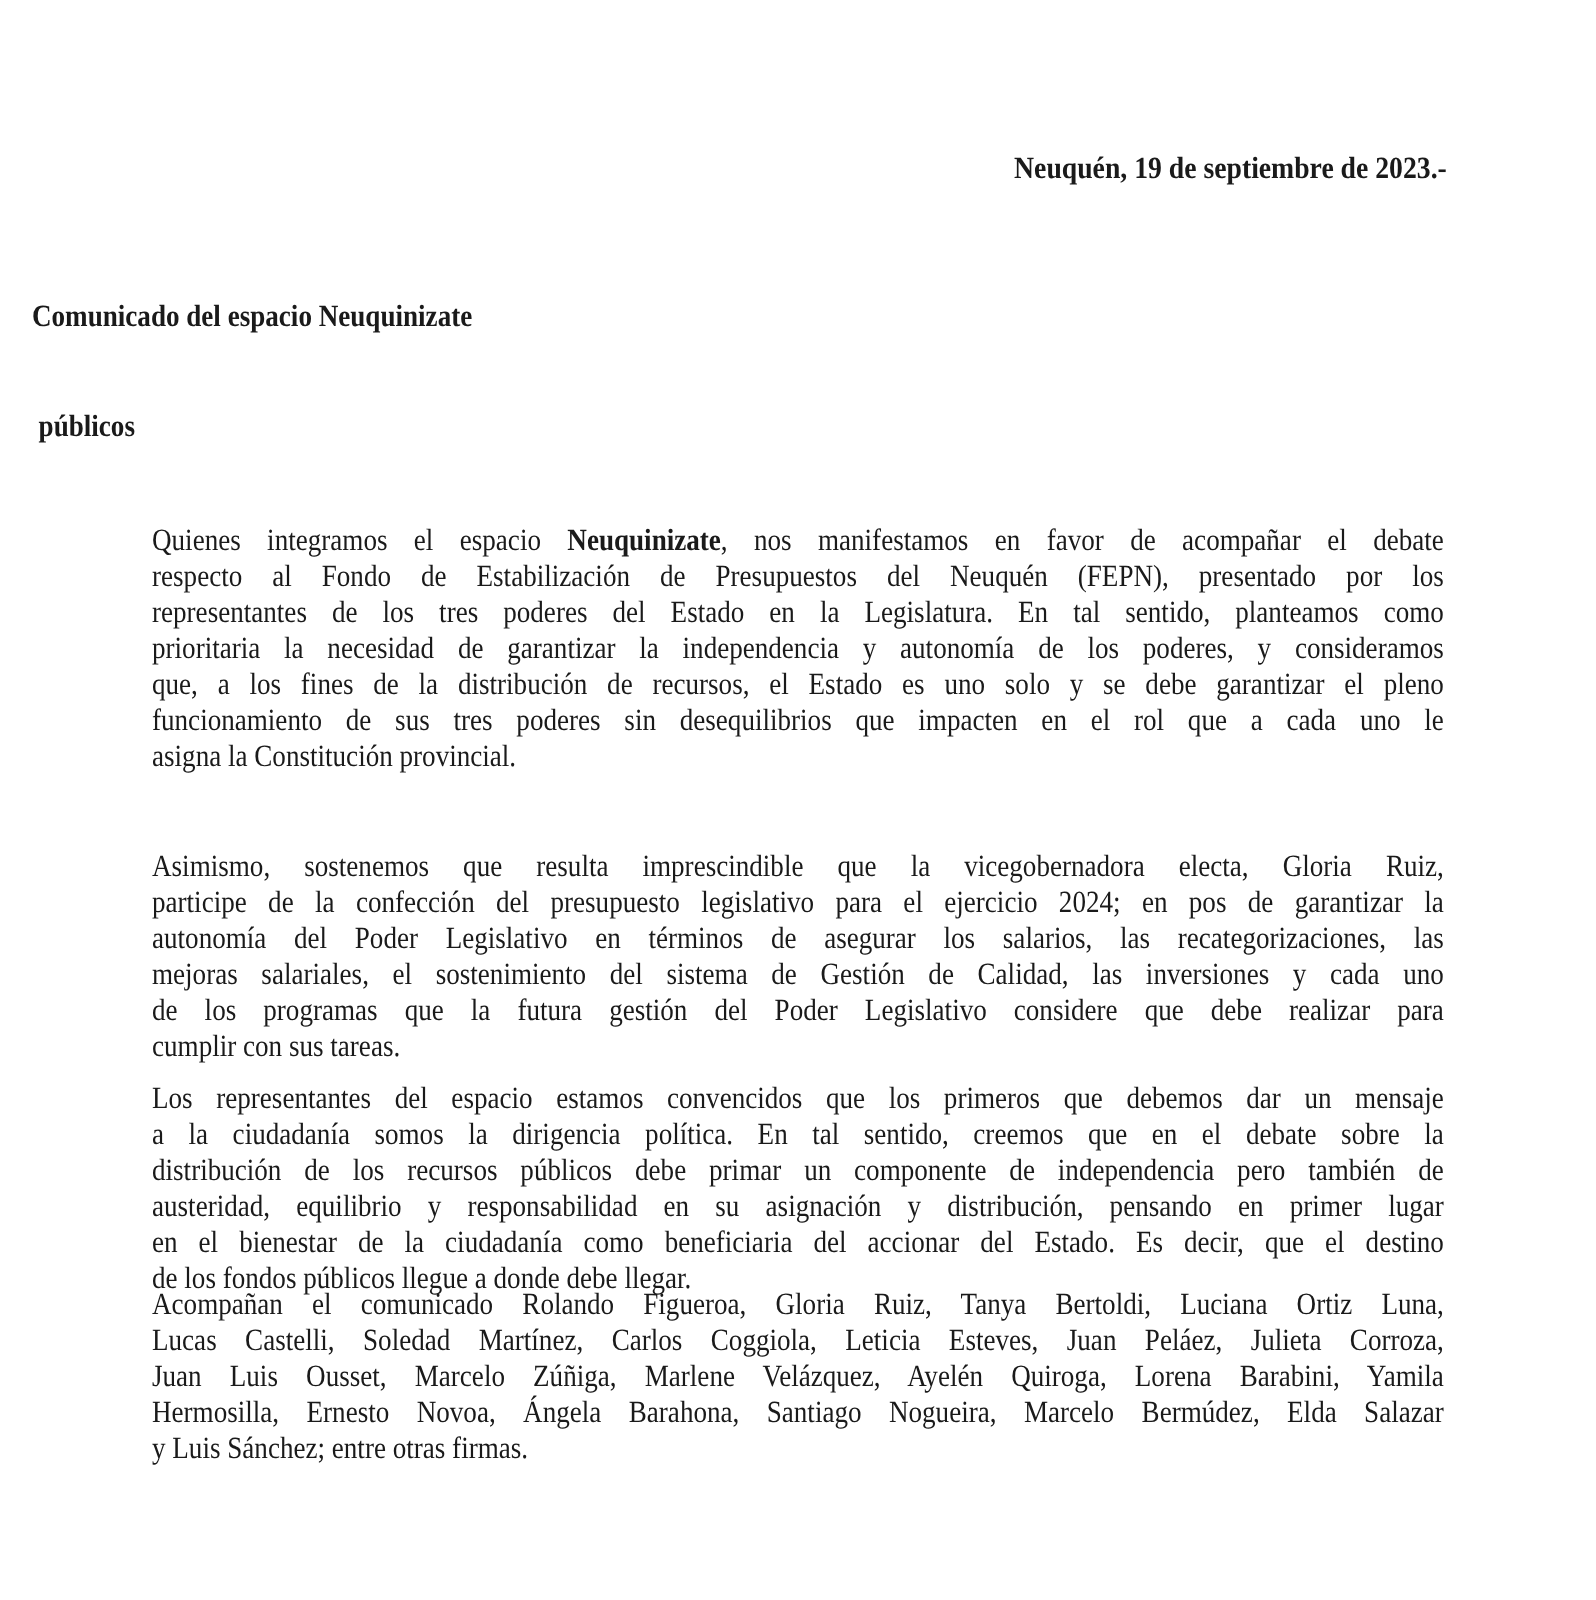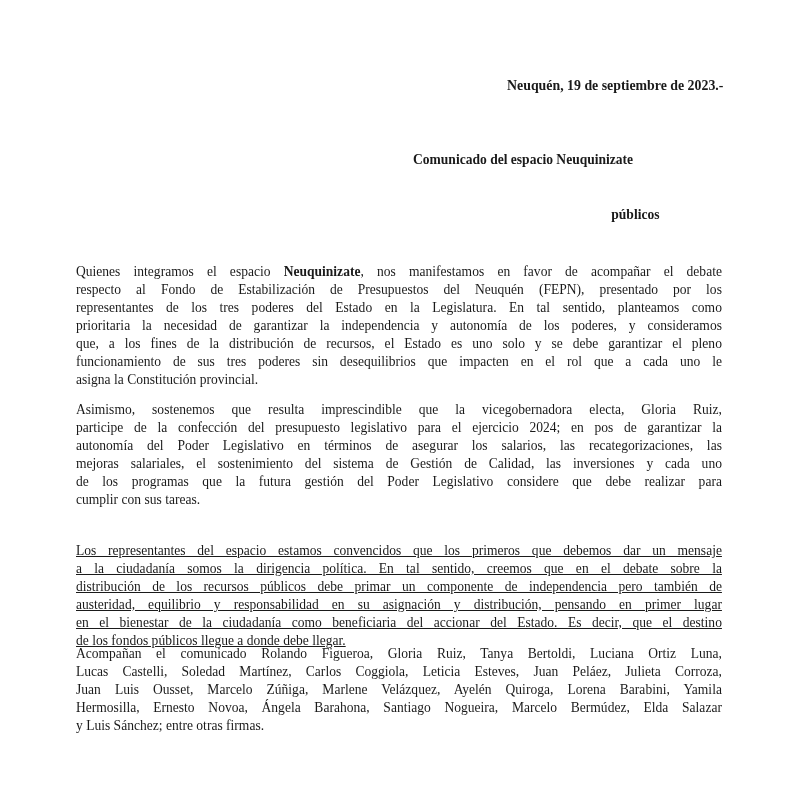--- a/index.html
+++ b/index.html
@@ -28,23 +28,23 @@
       top: 76px;
       right: 75px;
       font-weight: bold;
       font-size: 15.4px;
       white-space: nowrap;
       transform: scaleX(0.9);
       transform-origin: right top;
     }
     .center {
       position: absolute;
-      left: 12px;
+      left: 1px;
       width: 636px;
-      text-align: right;
+      text-align: left;
       font-weight: bold;
       font-size: 15.4px;
       line-height: 18px;
     }
     .center span {
       display: inline-block;
       transform: scaleX(0.88);
     }
     .para {
       position: absolute;
@@ -85,30 +85,30 @@
   <div class="para" style="top:262px;">
     <span class="pline"><span>Quienes integramos el espacio </span><span class="bold">Neuquinizate</span><span>, nos manifestamos en favor de acompañar el debate</span></span>
     <span class="pline">respecto al Fondo de Estabilización de Presupuestos del Neuquén (FEPN), presentado por los</span>
     <span class="pline">representantes de los tres poderes del Estado en la Legislatura. En tal sentido, planteamos como</span>
     <span class="pline">prioritaria la necesidad de garantizar la independencia y autonomía de los poderes, y consideramos</span>
     <span class="pline">que, a los fines de la distribución de recursos, el Estado es uno solo y se debe garantizar el pleno</span>
     <span class="pline">funcionamiento de sus tres poderes sin desequilibrios que impacten en el rol que a cada uno le</span>
     <span class="pline last">asigna la Constitución provincial.</span>
   </div>
 
-  <div class="para" style="top:400px;">
+  <div class="para" style="top:425px;">
     <span class="pline">Asimismo, sostenemos que resulta imprescindible que la vicegobernadora electa, Gloria Ruiz,</span>
     <span class="pline">participe de la confección del presupuesto legislativo para el ejercicio 2024; en pos de garantizar la</span>
     <span class="pline">autonomía del Poder Legislativo en términos de asegurar los salarios, las recategorizaciones, las</span>
     <span class="pline">mejoras salariales, el sostenimiento del sistema de Gestión de Calidad, las inversiones y cada uno</span>
     <span class="pline">de los programas que la futura gestión del Poder Legislativo considere que debe realizar para</span>
     <span class="pline last">cumplir con sus tareas.</span>
   </div>
 
-  <div class="para" style="top:541px;text-decoration:underline;">
+  <div class="para" style="top:541px;">
     <span class="pline">Los representantes del espacio estamos convencidos que los primeros que debemos dar un mensaje</span>
     <span class="pline">a la ciudadanía somos la dirigencia política. En tal sentido, creemos que en el debate sobre la</span>
     <span class="pline">distribución de los recursos públicos debe primar un componente de independencia pero también de</span>
     <span class="pline">austeridad, equilibrio y responsabilidad en su asignación y distribución, pensando en primer lugar</span>
     <span class="pline">en el bienestar de la ciudadanía como beneficiaria del accionar del Estado. Es decir, que el destino</span>
     <span class="pline last">de los fondos públicos llegue a donde debe llegar.</span>
   </div>
 
   <div class="para" style="top:644px;">
     <span class="pline">Acompañan el comunicado Rolando Figueroa, Gloria Ruiz, Tanya Bertoldi, Luciana Ortiz Luna,</span>

